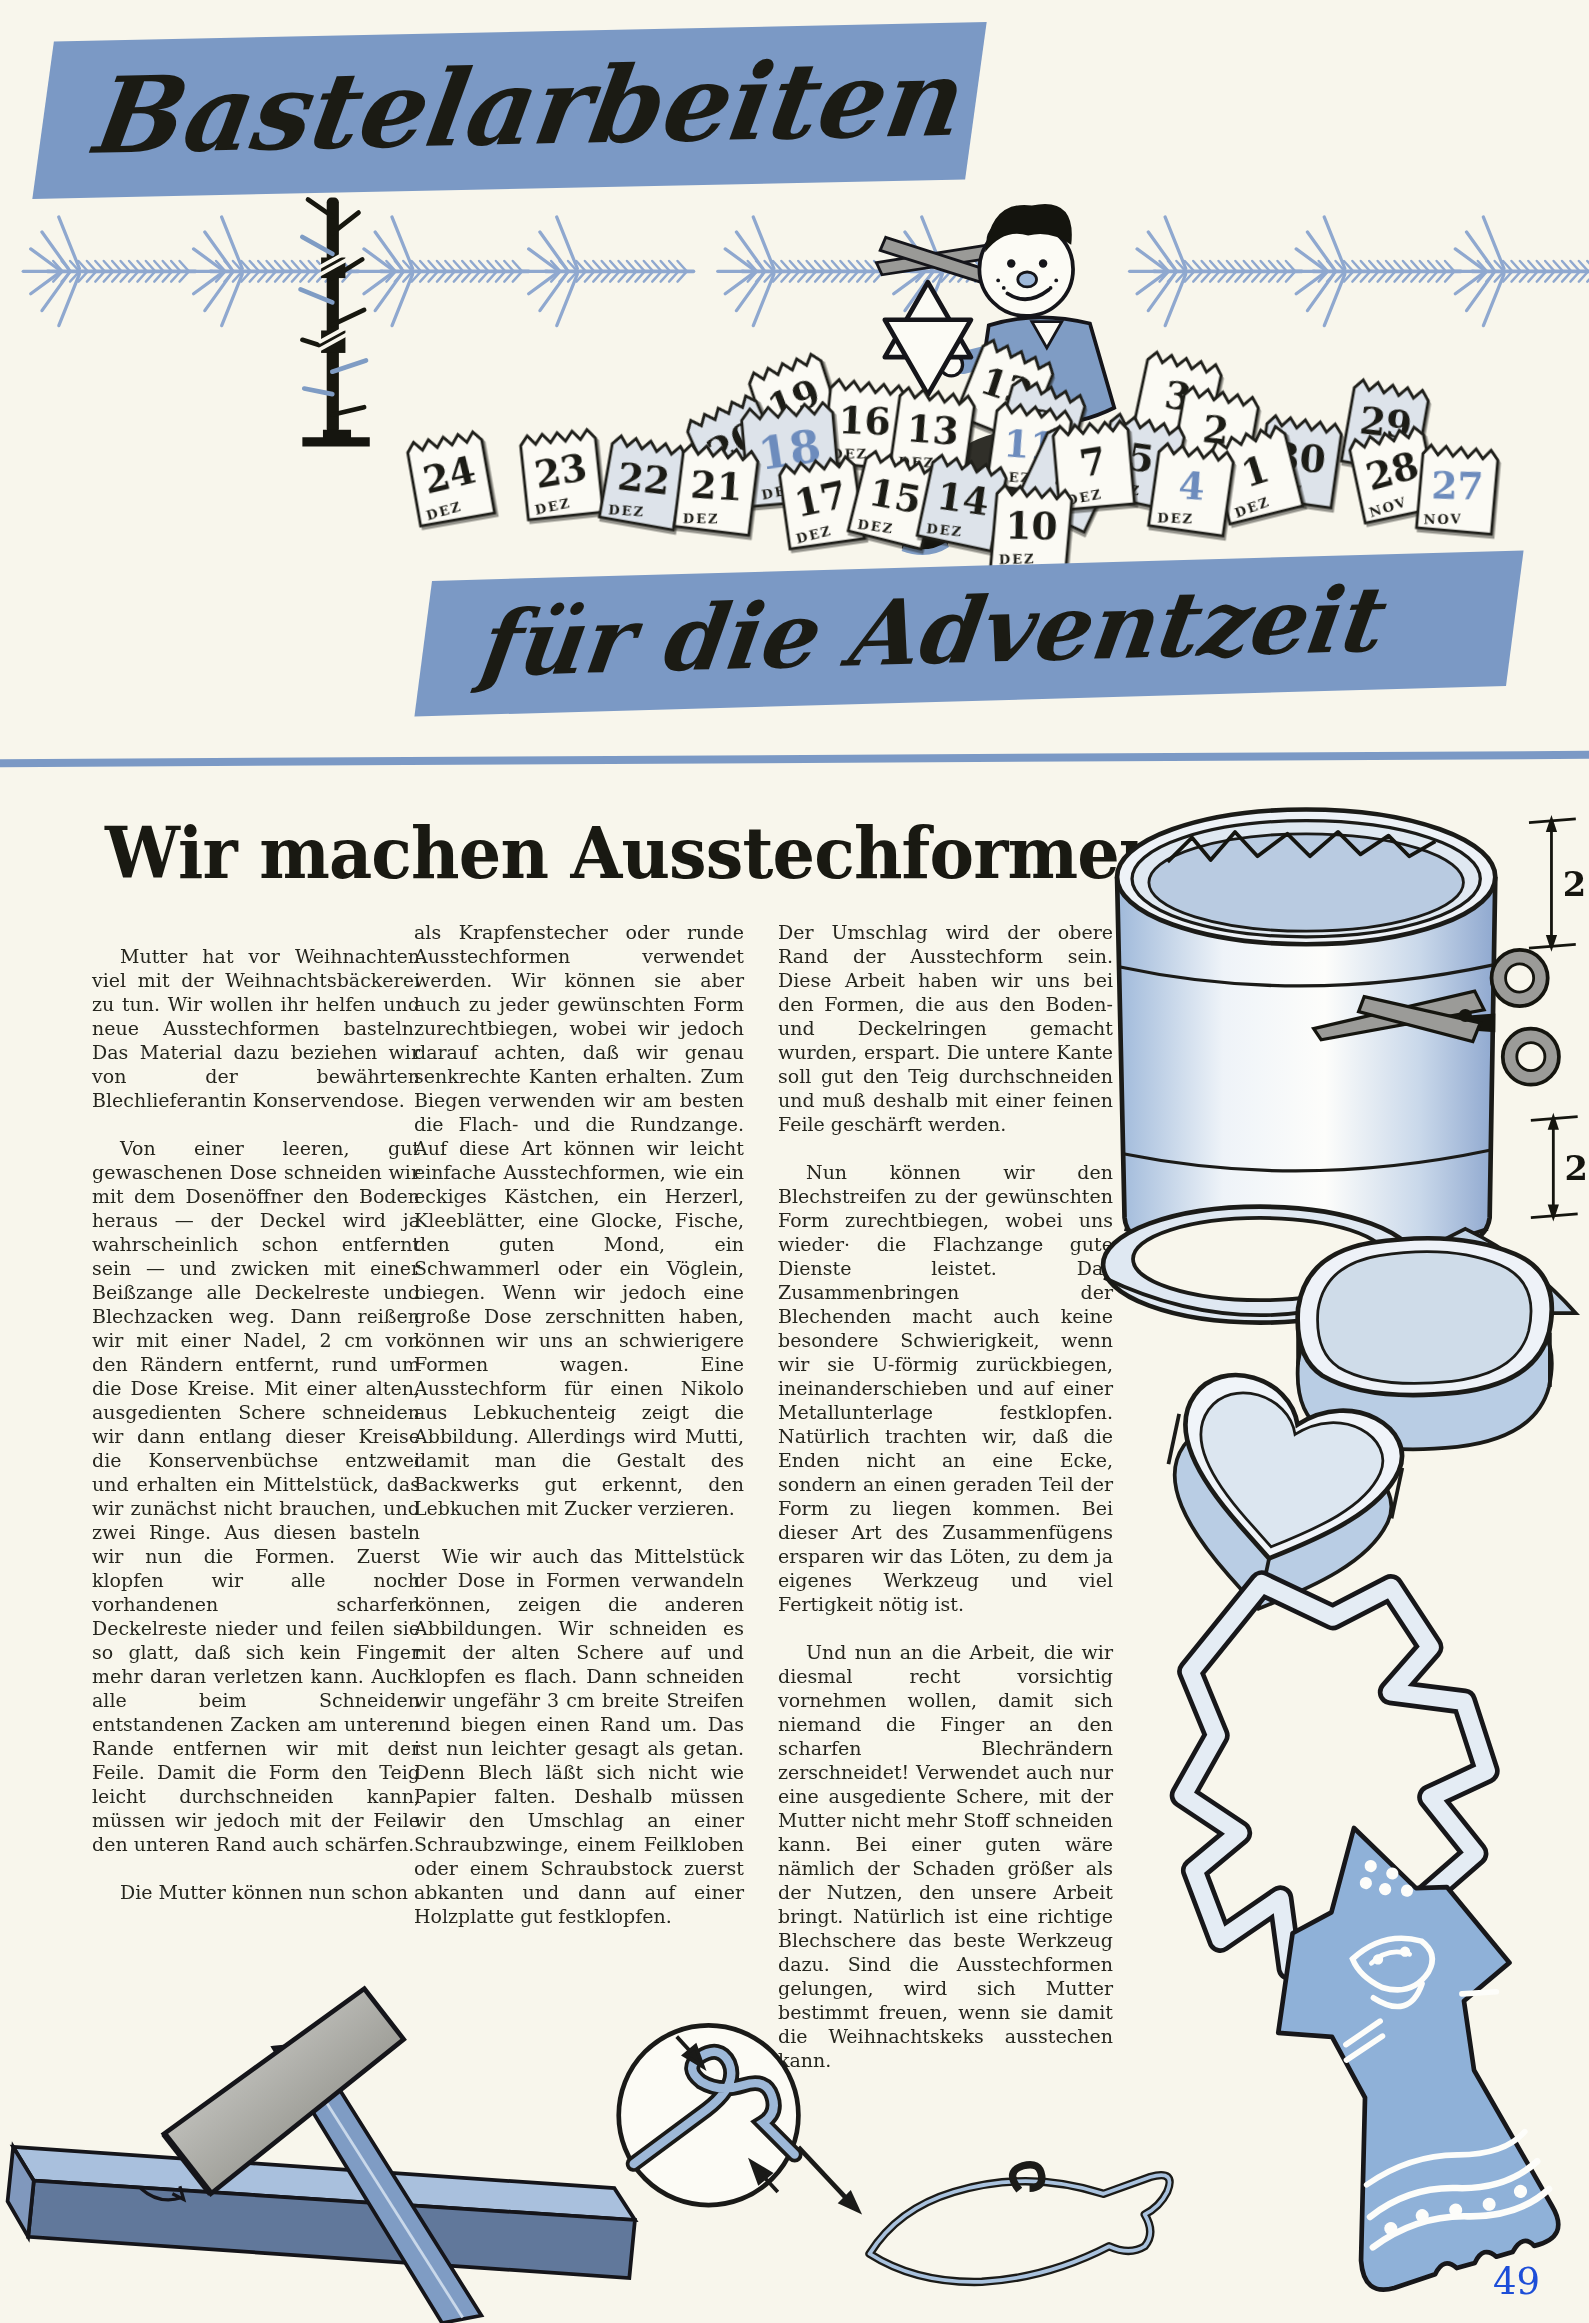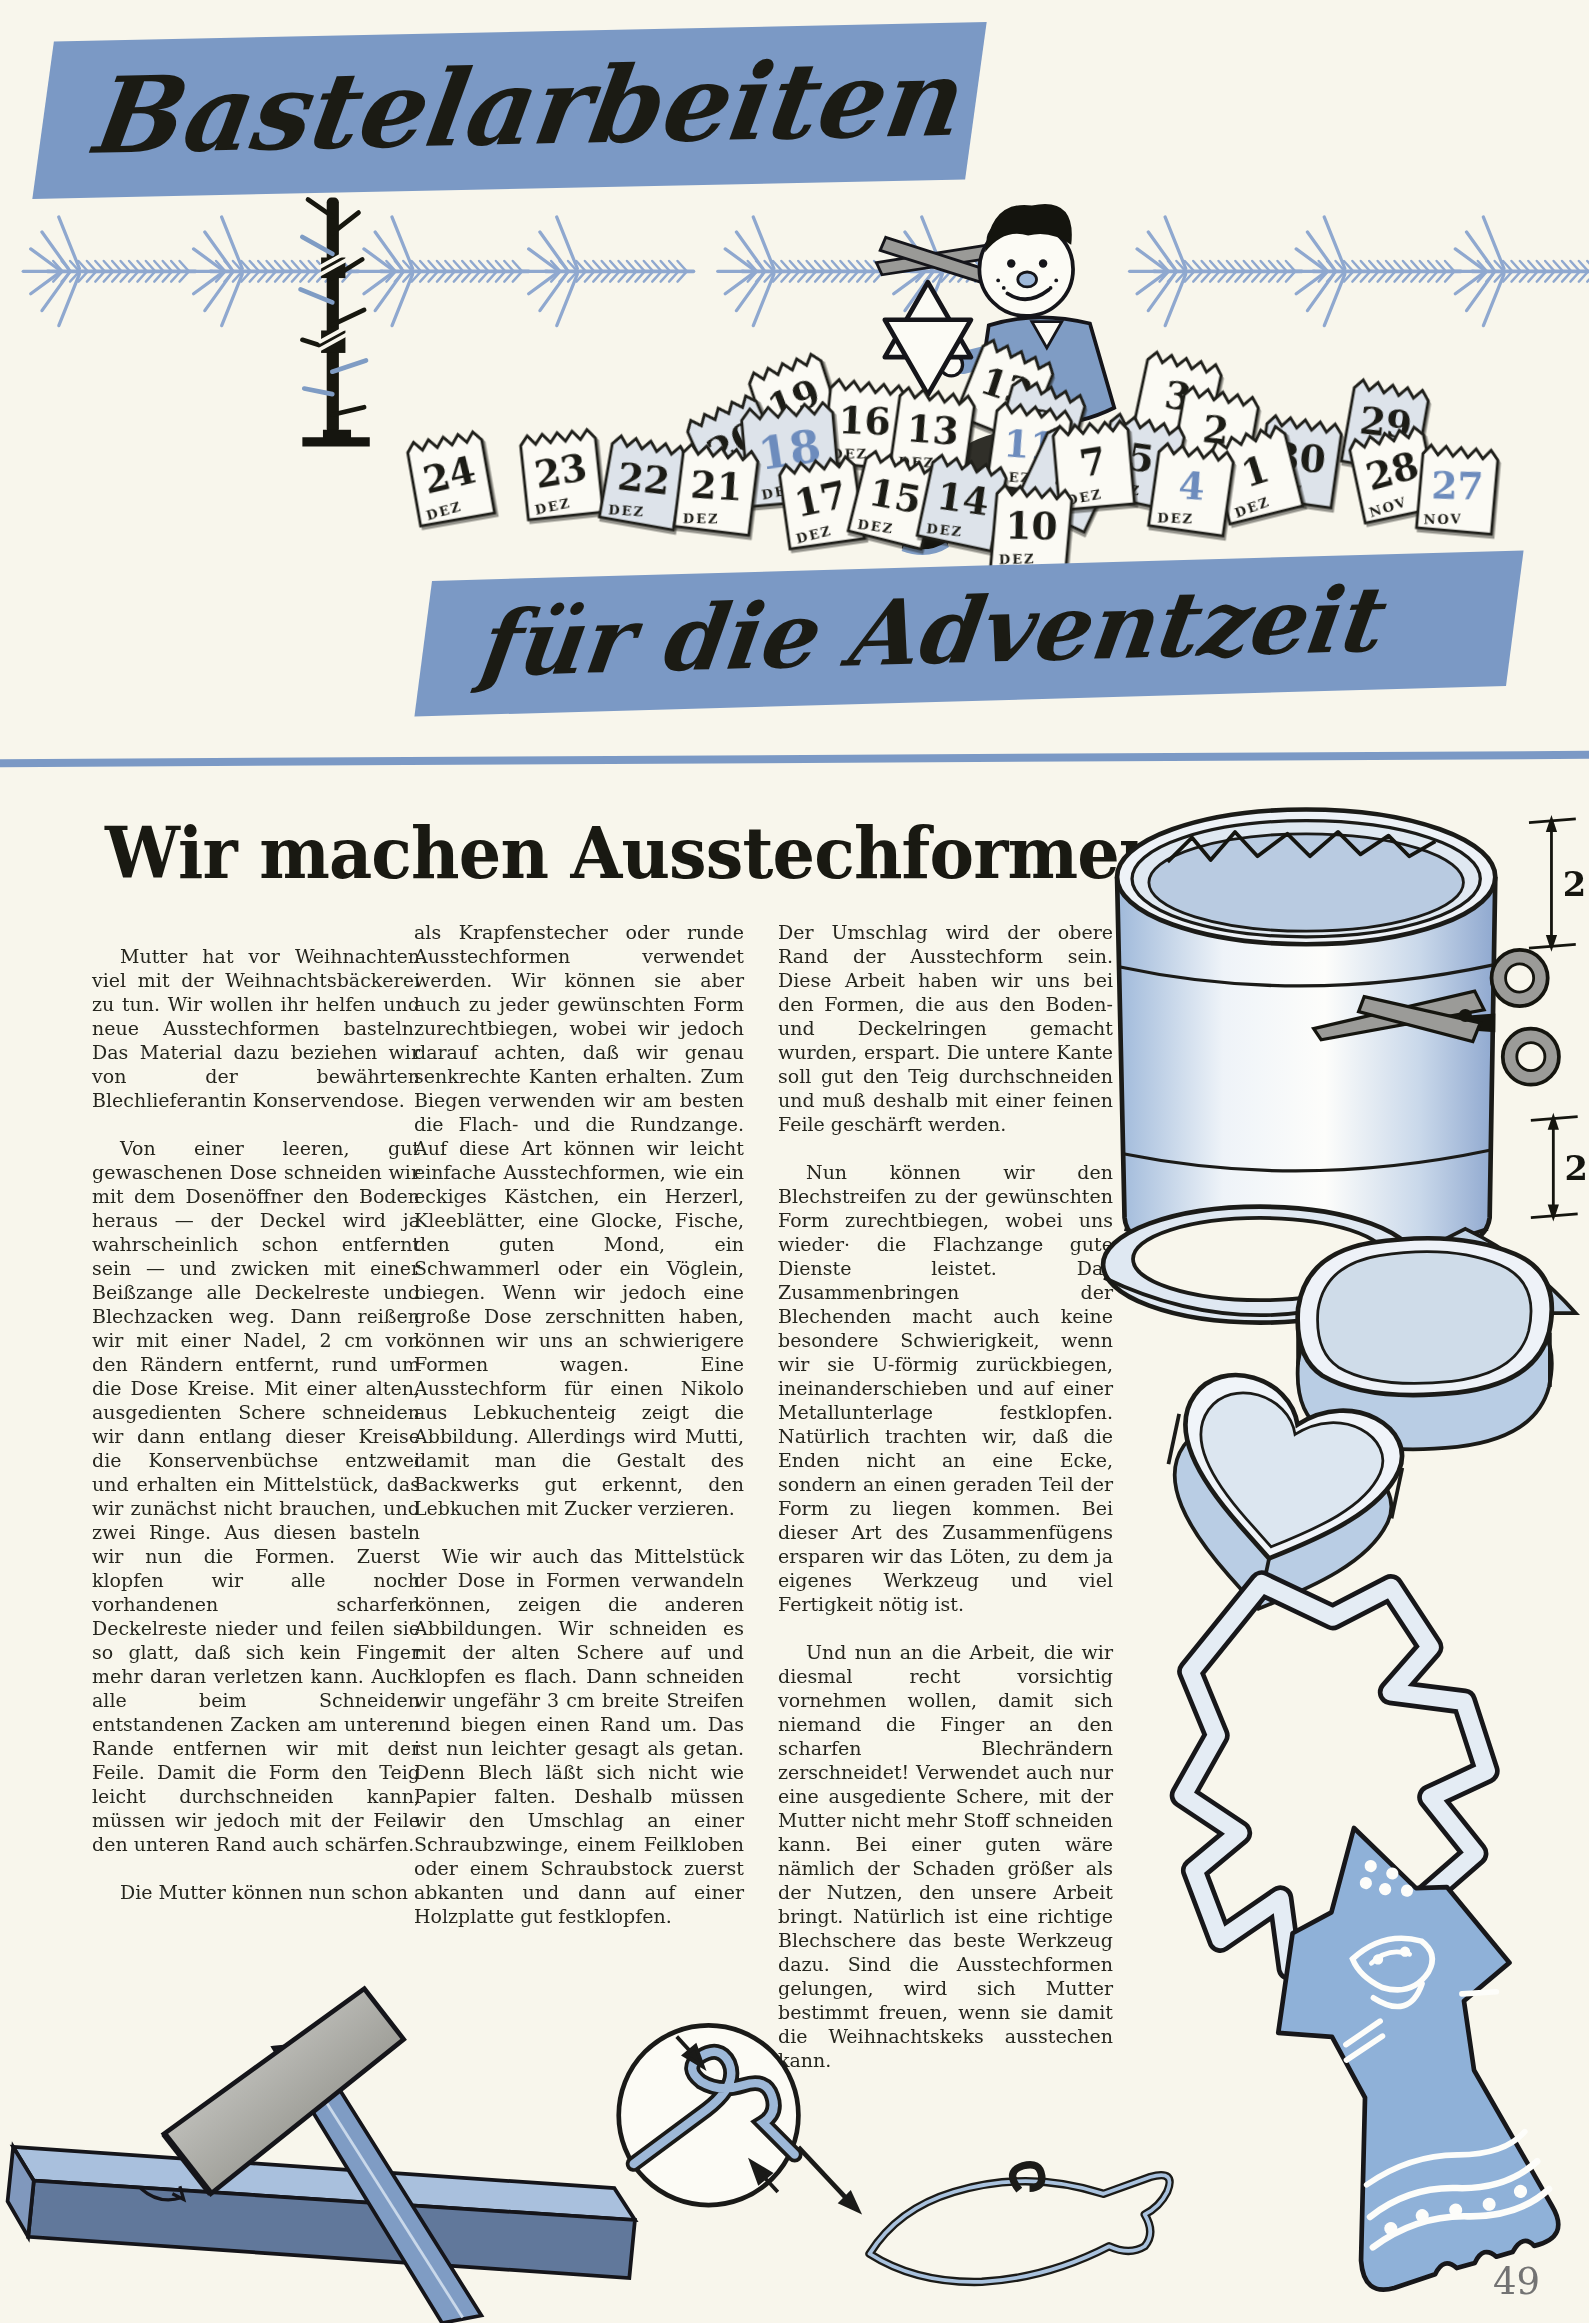--- a/index.html
+++ b/index.html
@@ -23,21 +23,21 @@
         color:#26261e;}
   #col-0{left:92px;width:328px;}
   #col-1{left:414px;width:330px;}
   #col-2{left:778px;width:335px;}
   .col p{margin:0;}
   .col p.indent{text-indent:28px;margin-top:24px;}
   
   .ill{position:absolute;}
   .leaf{position:absolute;}
   .leaf svg{filter:drop-shadow(2.8px 3.7px 0 rgba(25,25,20,0.45));}
-  #page-number{position:absolute;left:1493px;top:2260px;font-size:37px;color:#737373;
+  #page-number{position:absolute;left:1493px;top:2260px;font-size:37px;color:#1d4ed8;
         font-family:"DejaVu Serif",serif;}
 </style>
 </head>
 <body>
 
 <div id="page">
 
   <div class="banner" id="banner-top">
     <span>Bastelarbeiten</span>
   </div>

